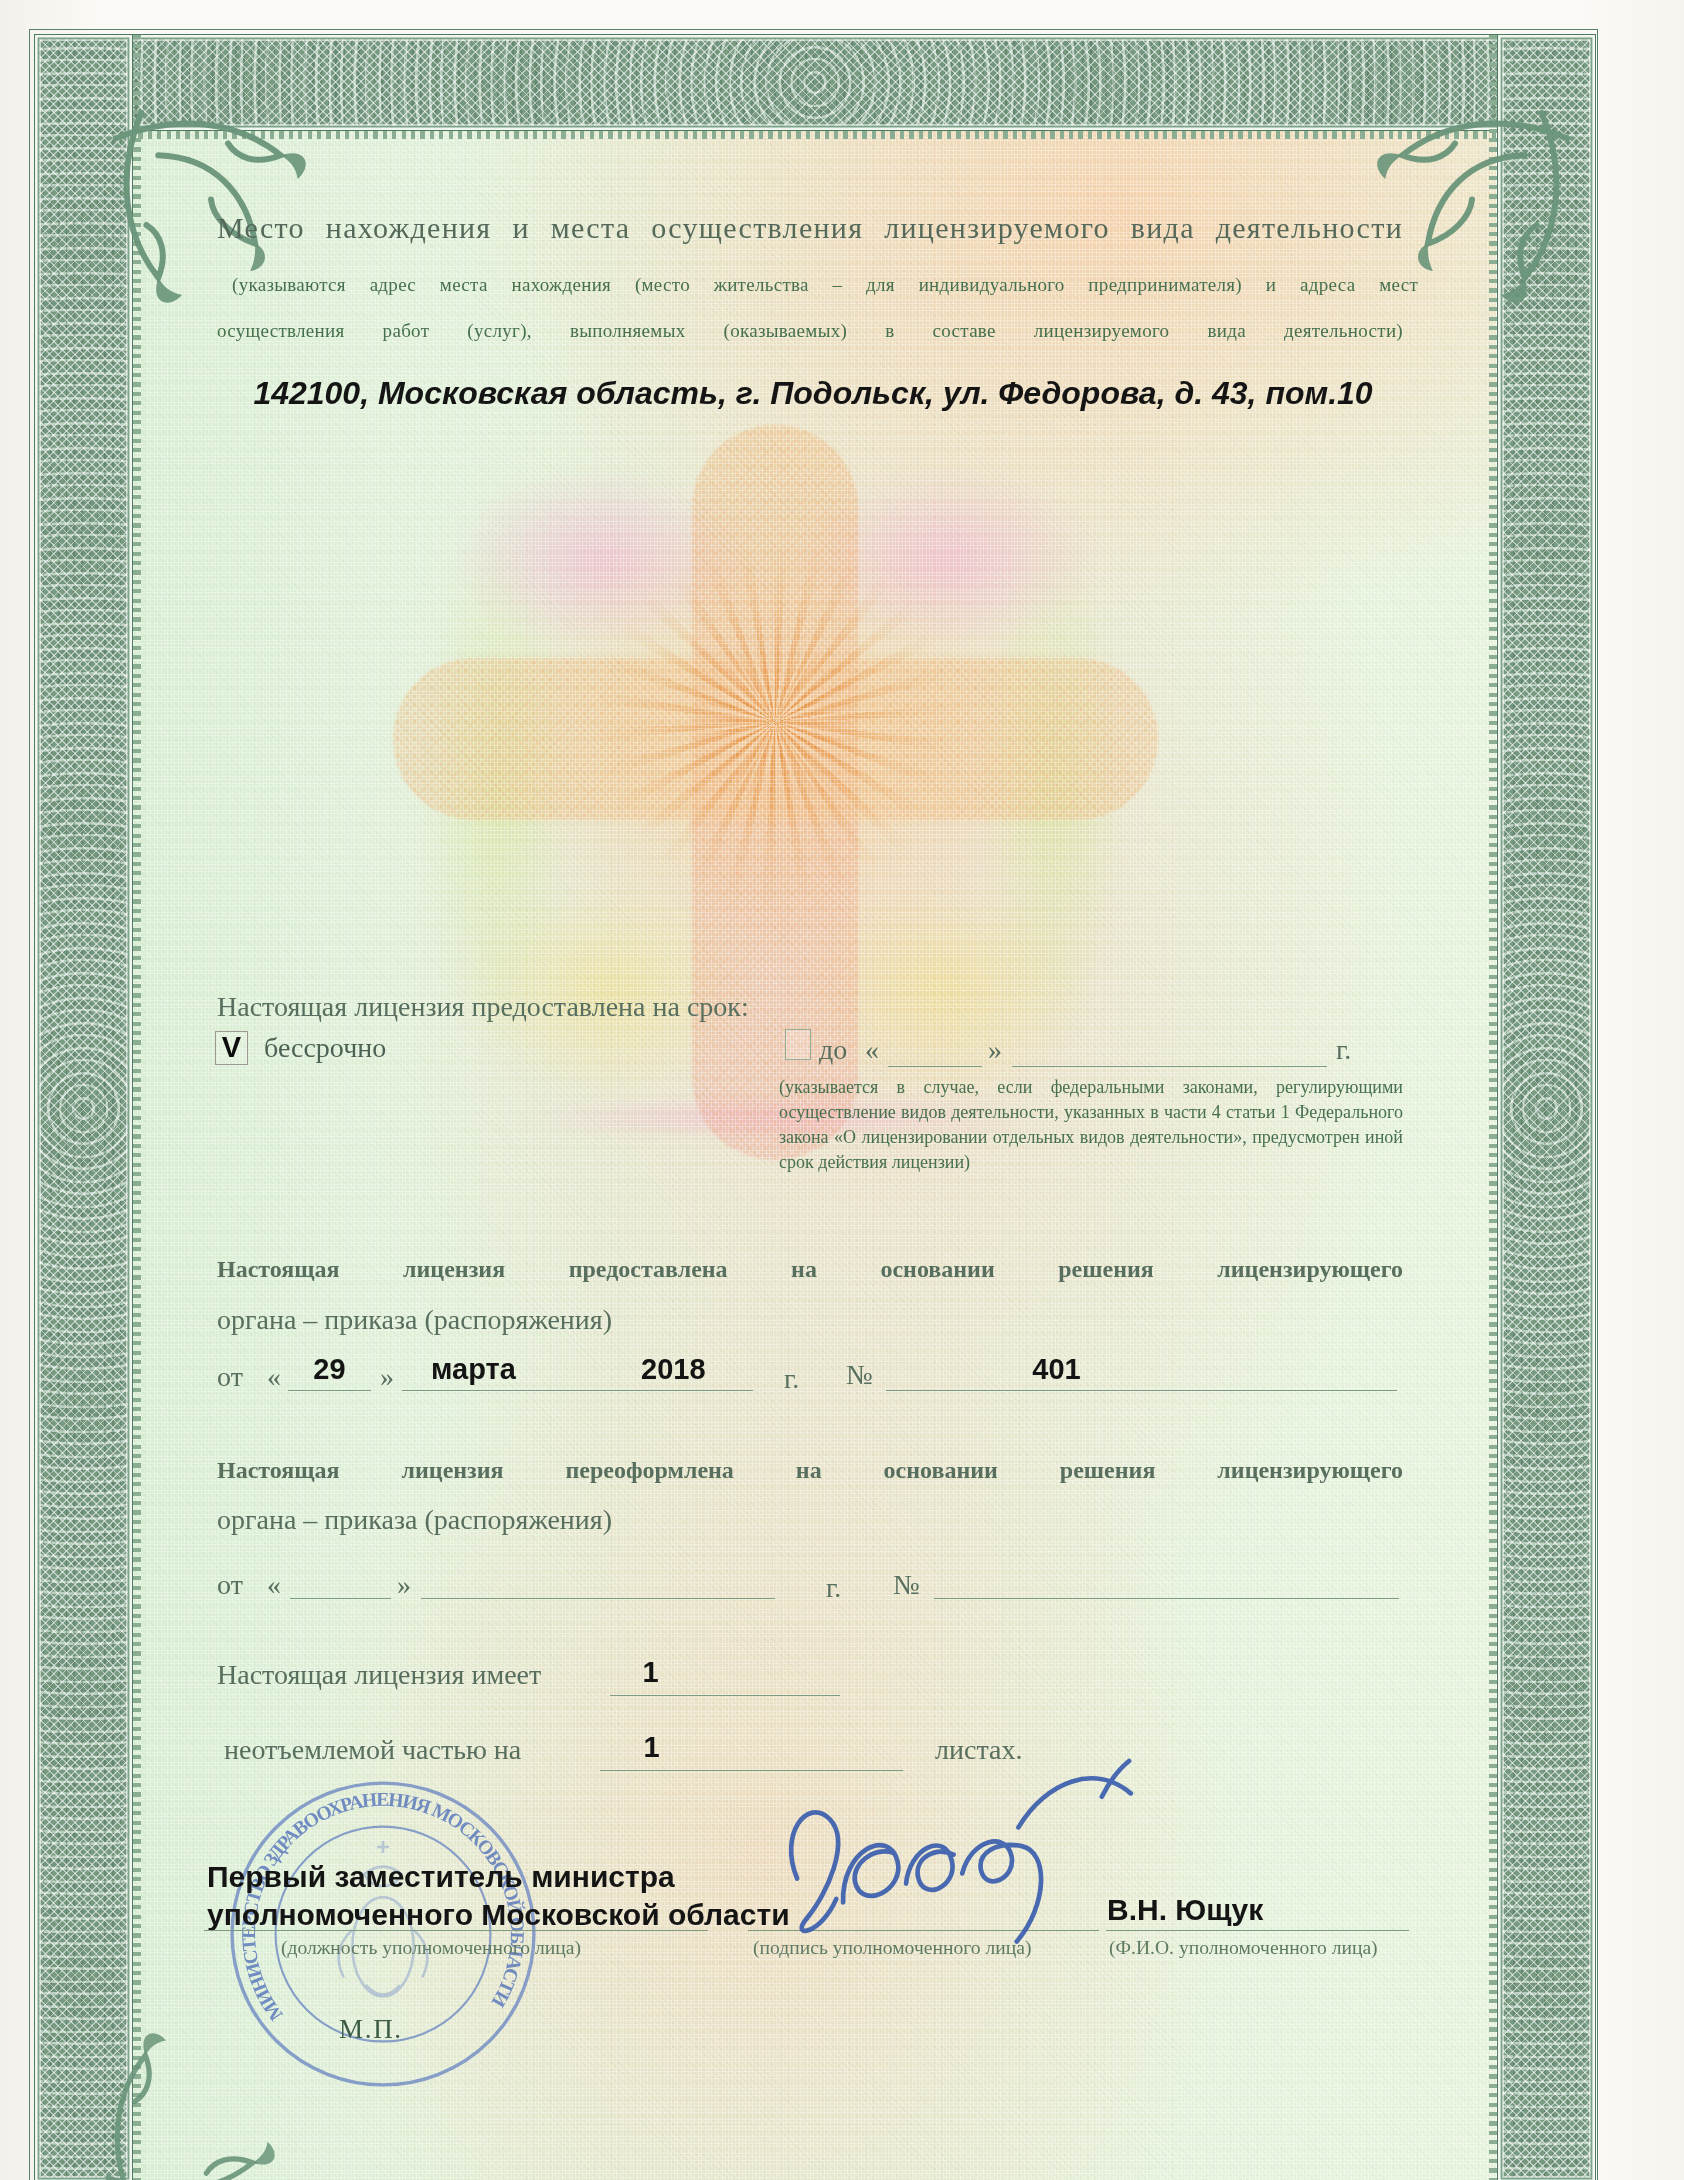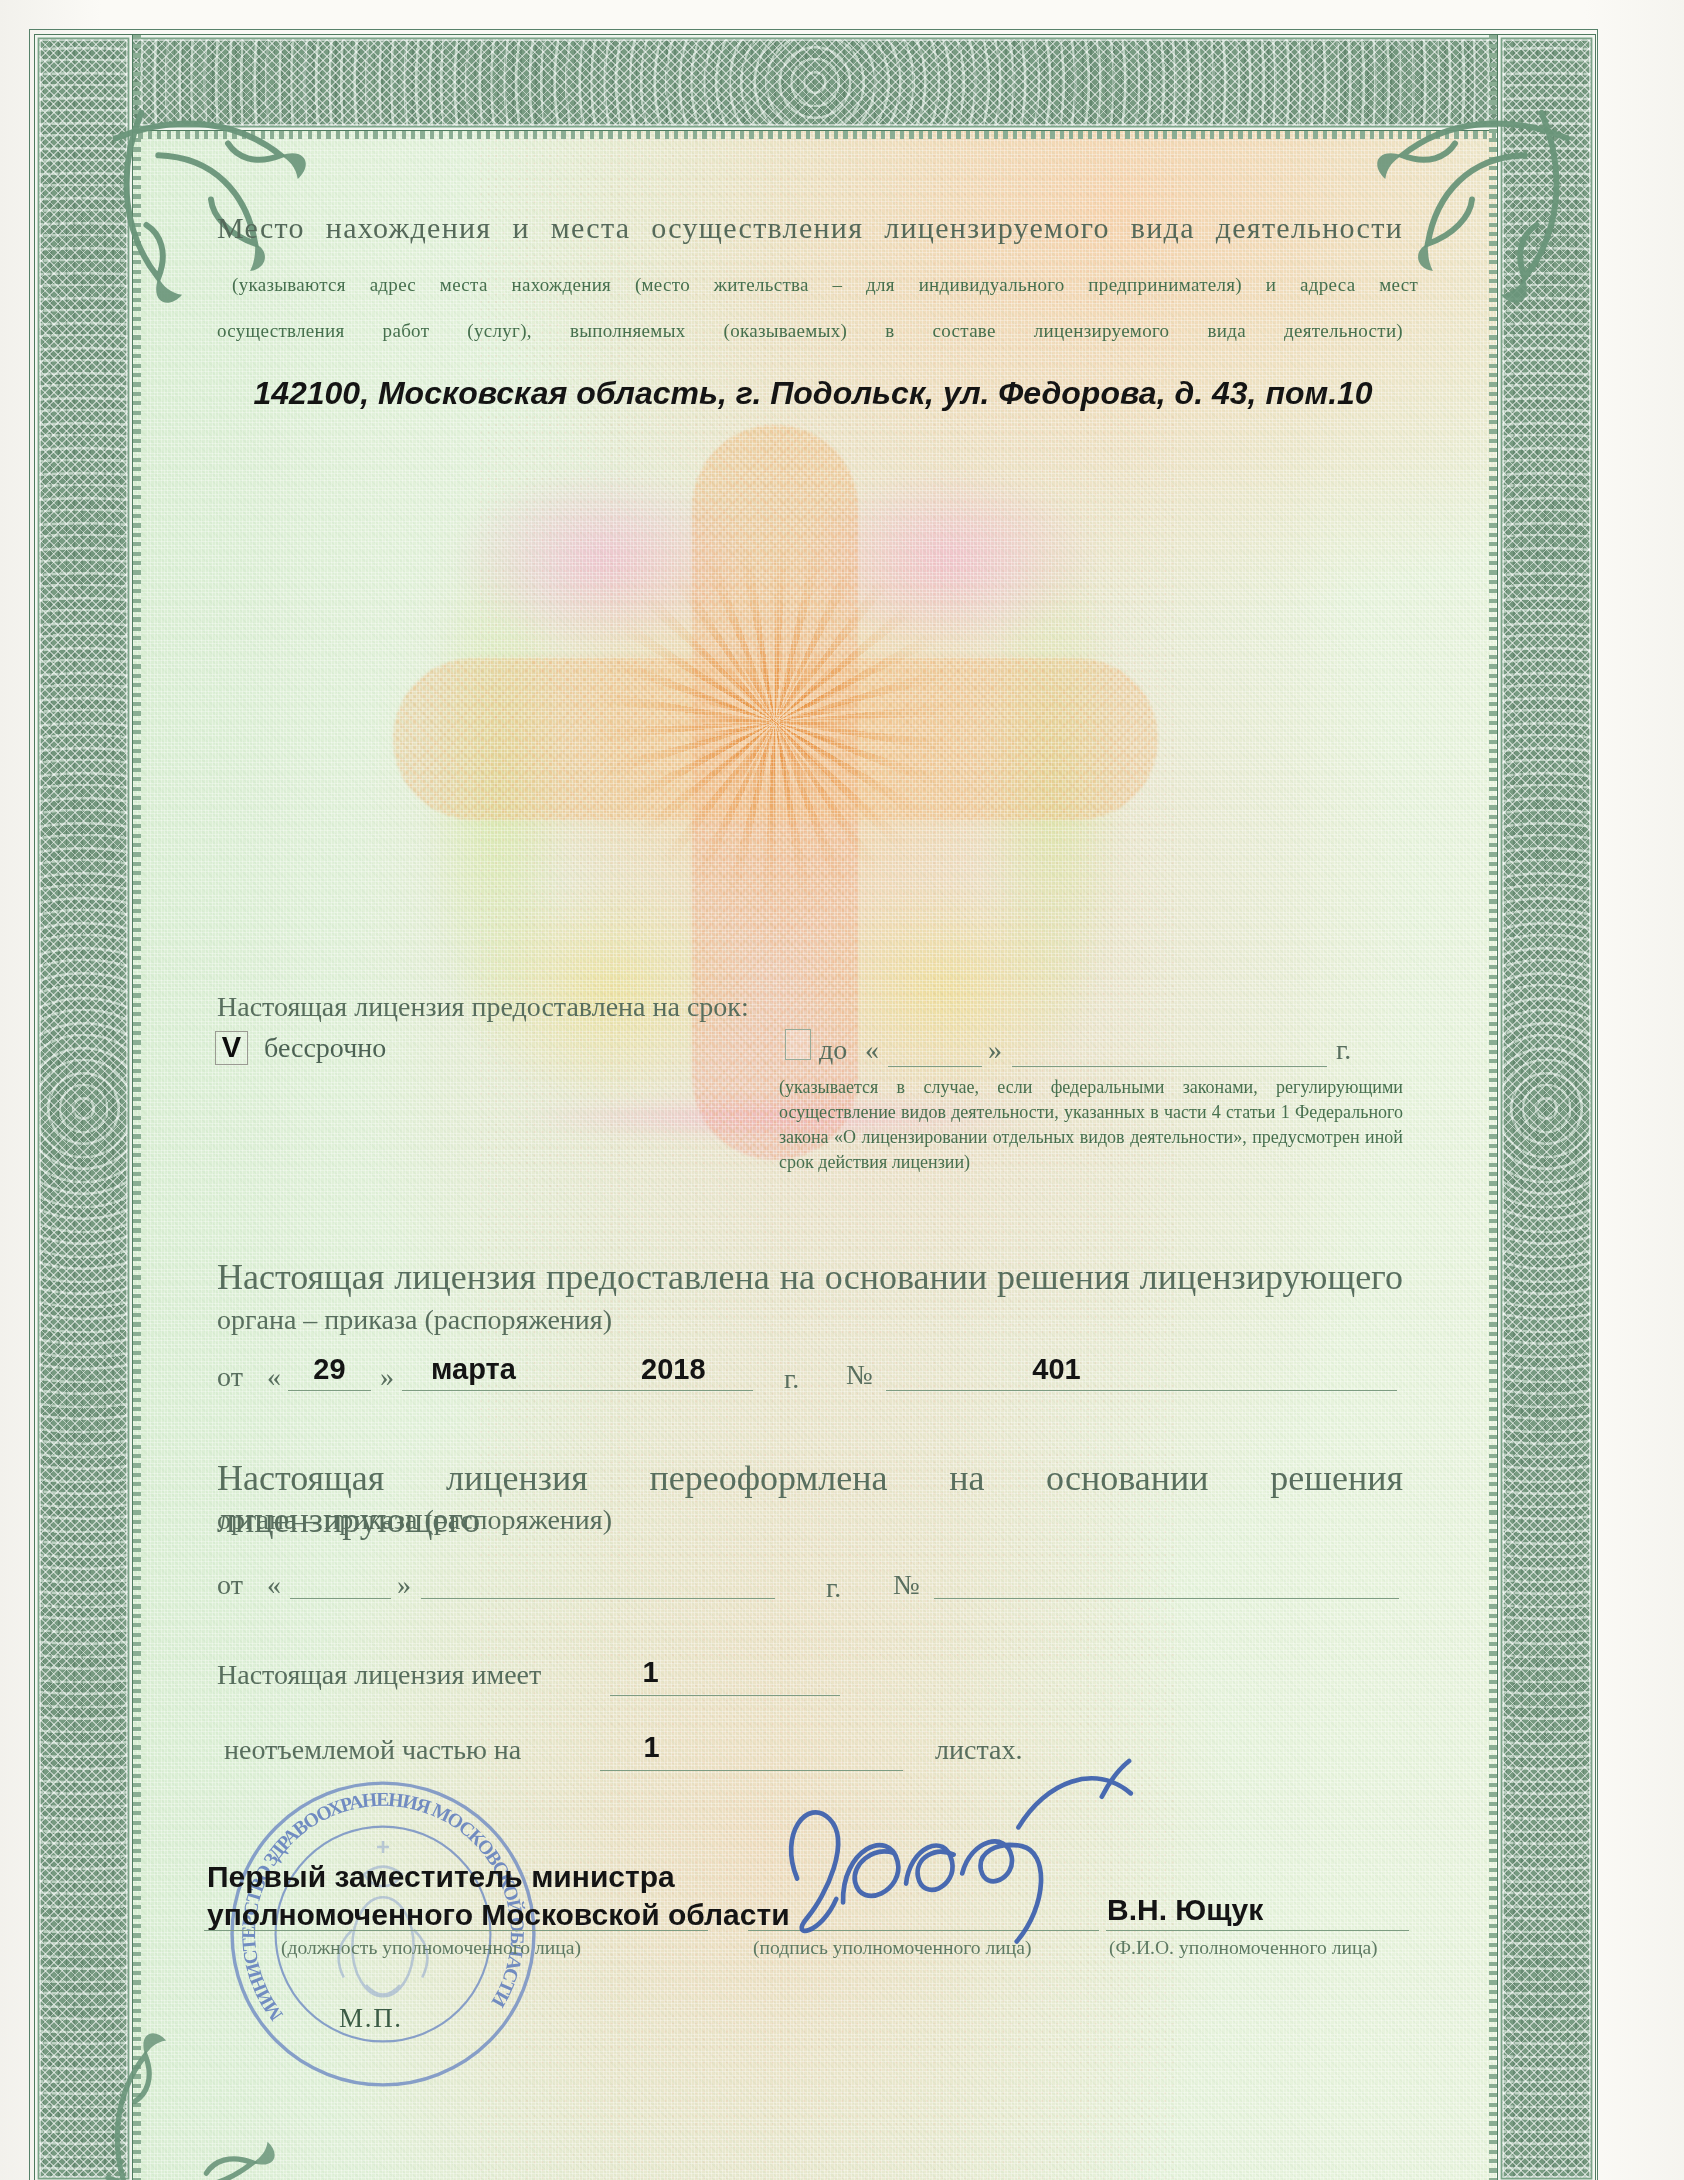--- a/index.html
+++ b/index.html
@@ -63,29 +63,29 @@
              mask:radial-gradient(circle, rgba(0,0,0,.95) 0 30%, rgba(0,0,0,.35) 46%, transparent 68%);}
   .ros-star.small{width:183px;height:183px;
      background:repeating-conic-gradient(rgba(230,130,40,.5) 0 6deg, rgba(255,255,250,.12) 6deg 15deg);}
   
   .abs{position:absolute;}
   .t-title{font-family:"Liberation Serif",serif;font-size:30px;color:#55695a;letter-spacing:1.3px;
      text-align:justify;text-align-last:justify;}
   .t-note{font-family:"Liberation Serif",serif;font-size:19px;color:#46704e;letter-spacing:0.3px;
      text-align:justify;text-align-last:justify;}
   .t-serif{font-family:"Liberation Serif",serif;font-size:28px;color:#586e5e;}
-  .t-serif-j{font-family:"Liberation Serif",serif;font-size:36px;color:#586e5e;text-align:justify;text-align-last:justify;}
+  .t-serif-j{font-family:"Liberation Serif",serif;font-size:24px;color:#586e5e;text-align:justify;text-align-last:justify;font-weight:bold;}
   .t-bold{font-family:"Liberation Sans",sans-serif;font-weight:700;color:#141414;}
   .t-caption{font-family:"Liberation Serif",serif;font-size:19.6px;color:#5e7a63;}
   .t-fine{font-family:"Liberation Serif",serif;font-size:18px;line-height:25px;color:#47704f;text-align:justify;}
   .rule{position:absolute;height:0;border-bottom:1.7px solid #7e9c82;}
   .checkbox{position:absolute;border:1.7px solid #8f9c8e;background:rgba(255,255,255,.15);}
   .vmark{font-family:"Liberation Sans",sans-serif;font-weight:700;font-size:29px;color:#0d0d0d;
      display:block;text-align:center;line-height:31px;}
-  .mp{font-family:"Liberation Serif",serif;font-size:27px;color:#3c5c46;letter-spacing:1.7px;}
+  .mp{font-family:"Liberation Serif",serif;font-size:27px;color:#3c5c46;letter-spacing:1.7px;margin-top:11px;}
 </style>
 </head>
 <body>
 
 <div class="page">
 
   <div class="content-bg"></div>
 
   <div class="rosette">
     <div class="ros-blobs"></div>

